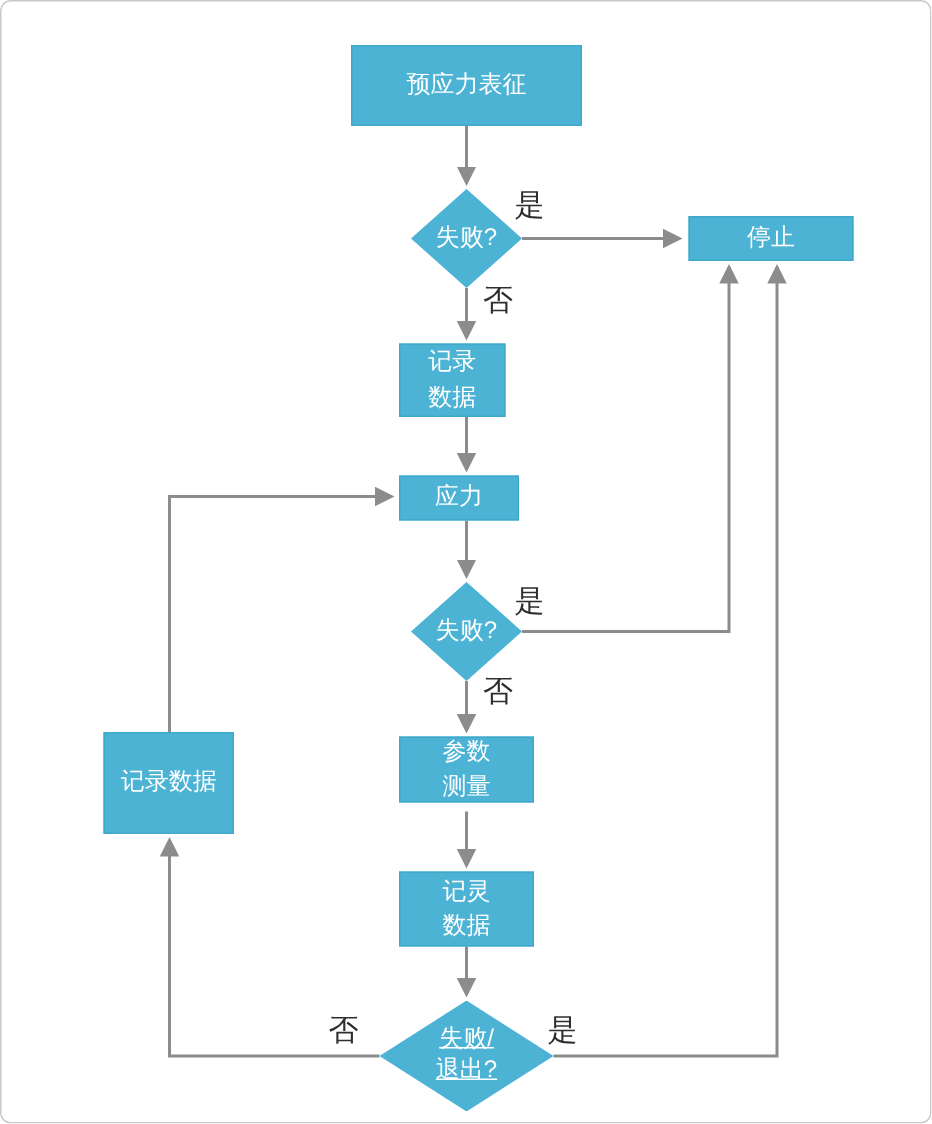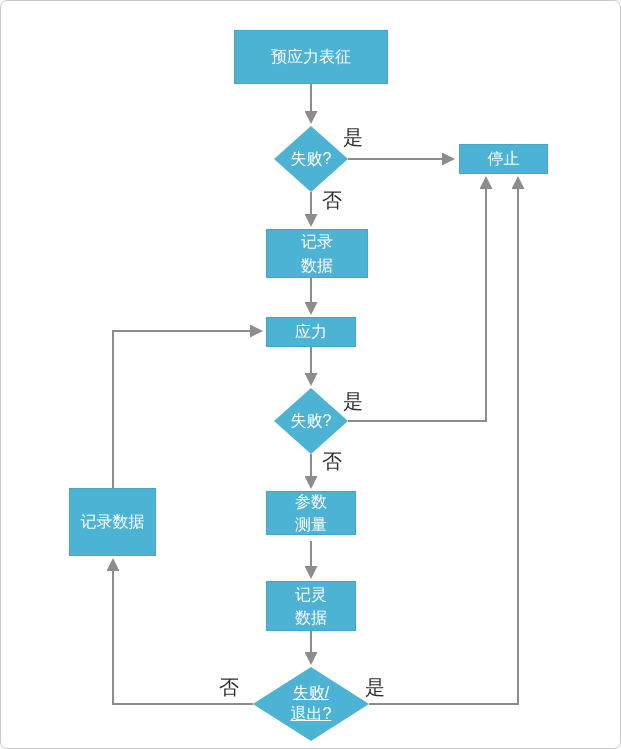--- a/index.html
+++ b/index.html
@@ -70,26 +70,26 @@
     <path class="edge" d="M310,630 V662" marker-end="url(#arrow)"></path>
     <path class="edge" d="M368,703 H517 V177" marker-end="url(#arrow)"></path>
     <path class="edge" d="M252,703 H112 V559" marker-end="url(#arrow)"></path>
     <path class="edge" d="M112,487 V330 H260" marker-end="url(#arrow)"></path>
   </svg>
 
   <div class="node process" style="left:233px;top:29px;width:154px;height:54px;">预应力表征</div>
 
   <div class="node decision" style="left:273px;top:125px;width:74px;height:66px;">失败?</div>
 
-  <div class="node process" style="left:458px;top:143px;width:89px;height:30px;">停止</div>
+  <div class="node process" style="left:458px;top:143px;width:110px;height:30px;">停止</div>
 
-  <div class="node process" style="left:265px;top:228px;width:102px;height:49px;">记录
+  <div class="node process" style="left:265px;top:228px;width:71px;height:49px;">记录
 数据</div>
 
-  <div class="node process" style="left:265px;top:316px;width:90px;height:30px;">应力</div>
+  <div class="node process" style="left:265px;top:316px;width:80px;height:30px;">应力</div>
 
   <div class="node decision" style="left:273px;top:387px;width:74px;height:66px;">失败?</div>
 
   <div class="node process" style="left:265px;top:490px;width:90px;height:44px;">参数
 测量</div>
 
   <div class="node process" style="left:265px;top:580px;width:90px;height:50px;">记灵
 数据</div>
 
   <div class="node decision" style="left:252px;top:666px;width:116px;height:74px;text-decoration:underline;">失败/

